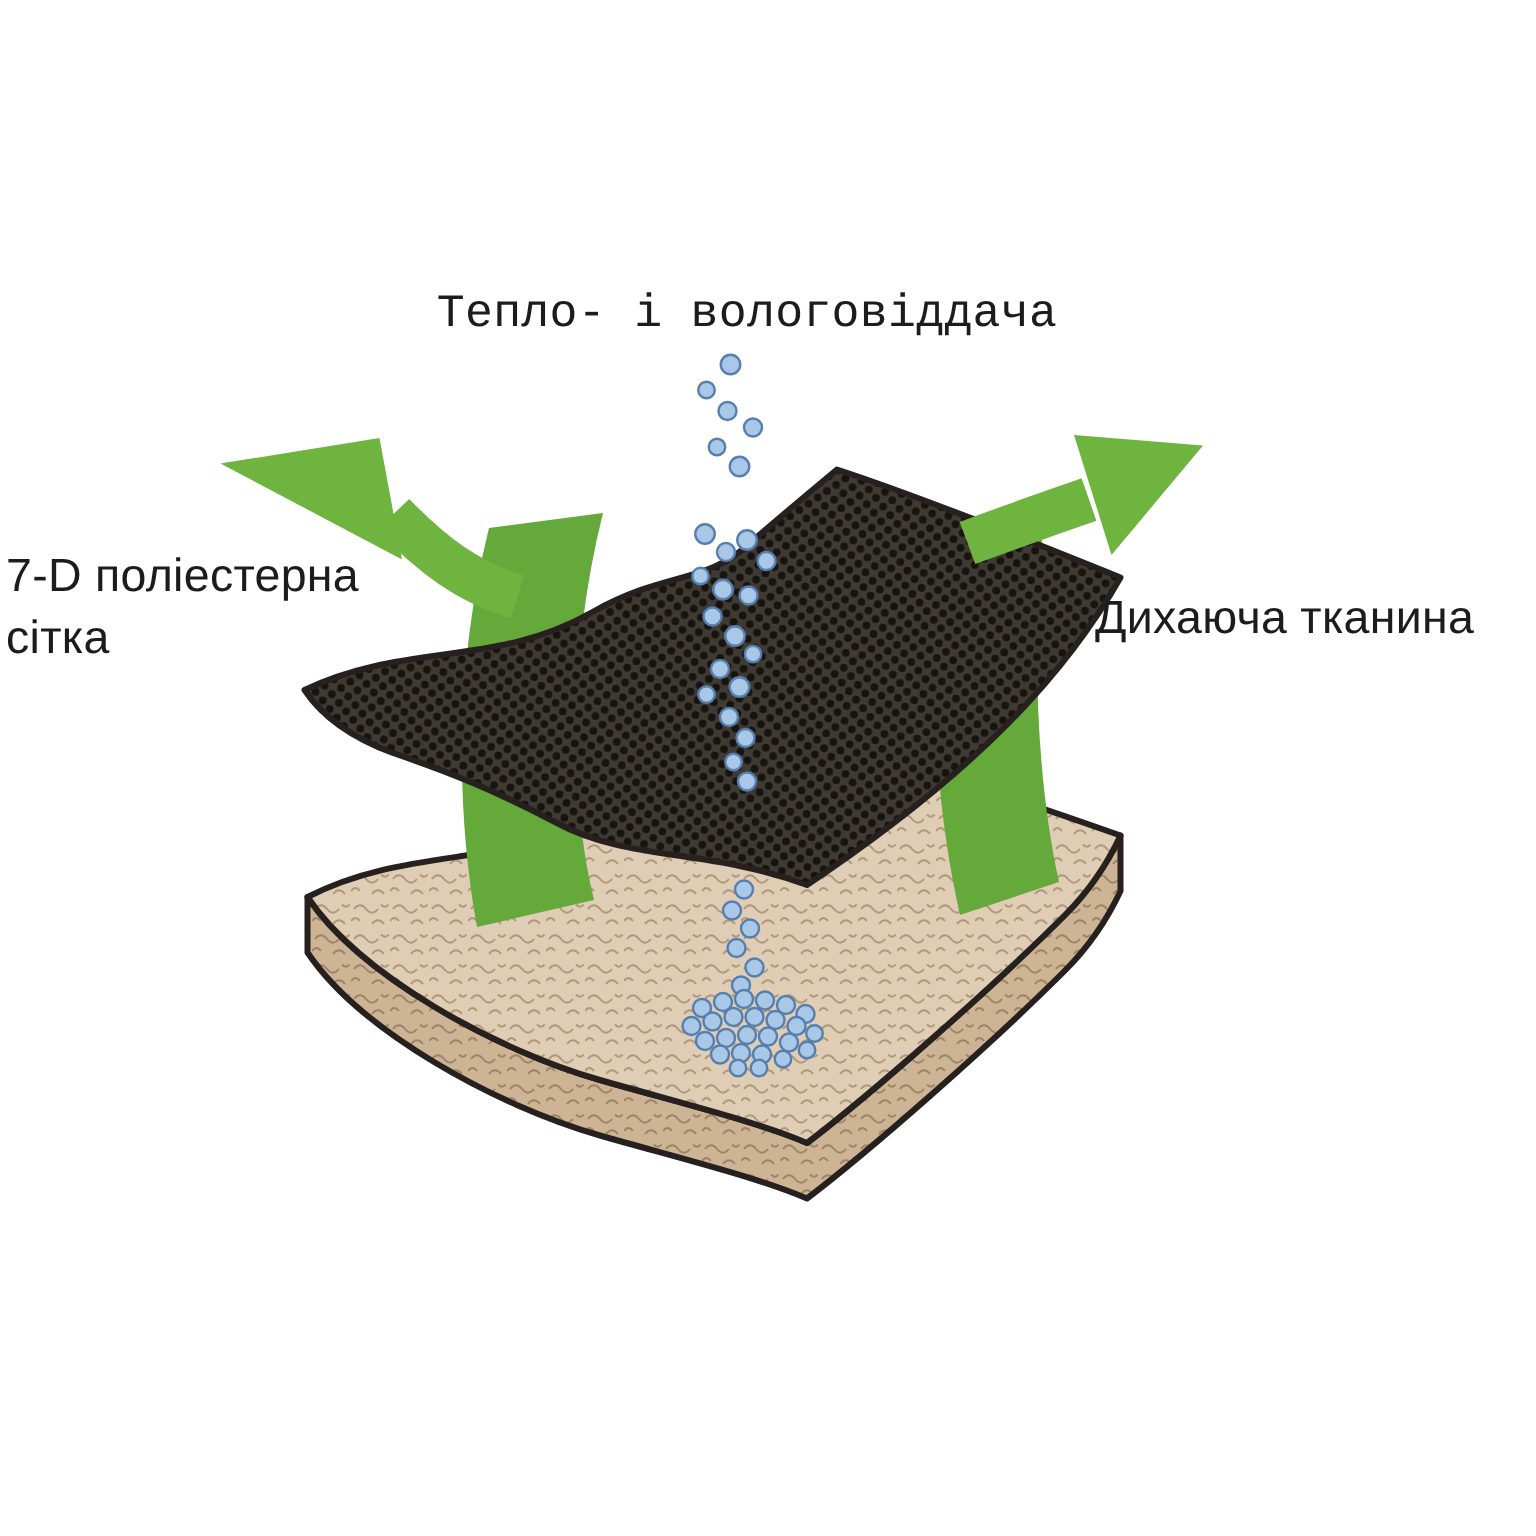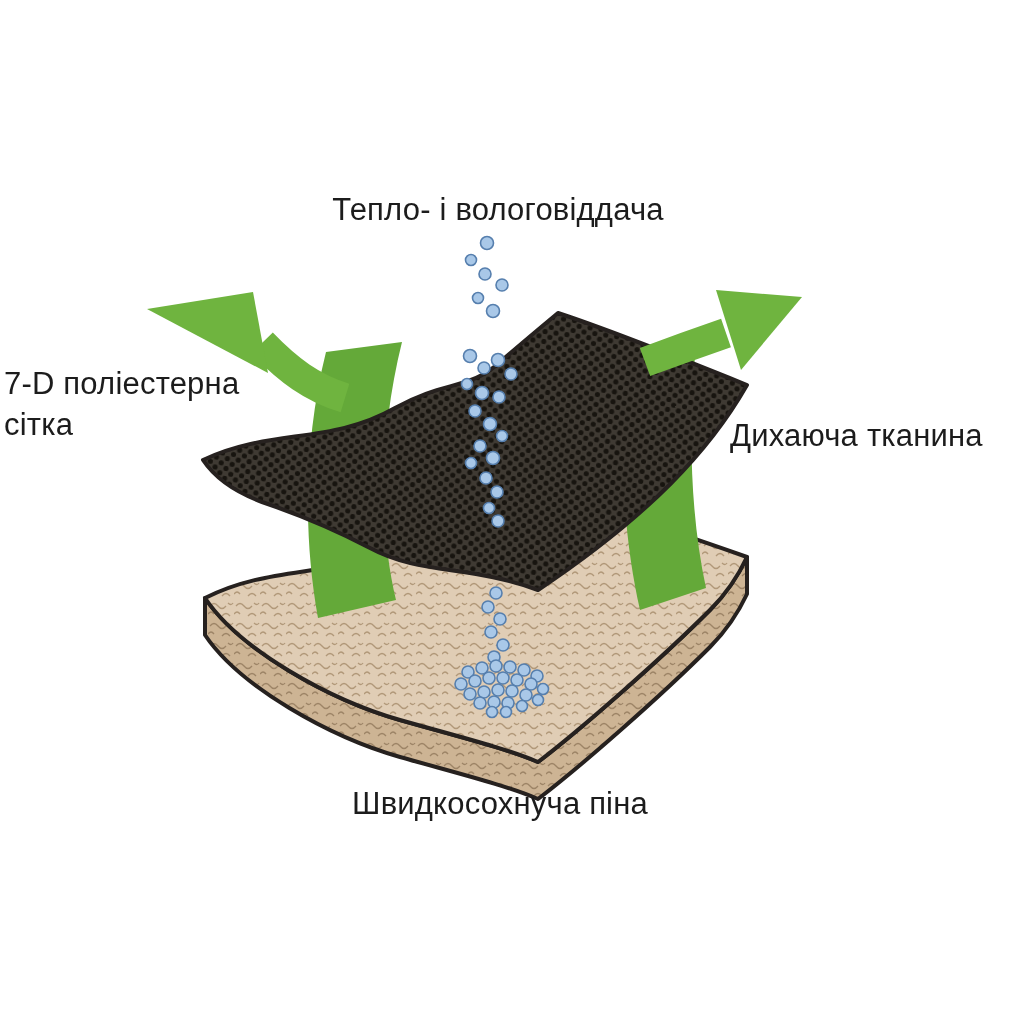--- a/index.html
+++ b/index.html
@@ -22,23 +22,23 @@
     width:1024px;height:1024px;background:var(--background);
     font-family:"Liberation Sans", sans-serif;
     overflow:hidden;
   }
   .stage{position:relative;width:1024px;height:1024px;}
   .stage svg{position:absolute;left:0;top:0;}
   .lbl{
     position:absolute;color:var(--text);font-size:31px;line-height:1.32;
     letter-spacing:0.2px;
   }
-  .lbl.title{left:268px;top:190px;width:460px;text-align:center;white-space:nowrap;}
+  .lbl.title{left:268px;top:190px;width:460px;text-align:center;white-space:nowrap;font-family:Liberation Mono, monospace;}
   .lbl.mesh{left:4px;top:364px;width:280px;text-align:left;}
-  .lbl.fabric{left:730px;top:416px;white-space:nowrap;}
+  .lbl.fabric{left:730px;top:392px;white-space:nowrap;}
   .lbl.lining{left:678px;top:658px;width:230px;}
   .lbl.foam{left:270px;top:784px;width:460px;text-align:center;white-space:nowrap;}
 
   .mesh-sheet{fill:url(#meshPat);stroke:var(--outline);stroke-width:4;stroke-linejoin:round;}
   .foam-top{fill:url(#foamPat);stroke:var(--outline);stroke-width:4;stroke-linejoin:round;}
   .foam-side{fill:url(#foamSidePat);stroke:var(--outline);stroke-width:4;stroke-linejoin:round;}
   .mesh-base-r{fill:var(--mesh-base);}
   .mesh-dot-c{fill:var(--mesh-dot);}
   .foam-base-r{fill:var(--foam);}
   .foam-sq{stroke:var(--foam-line);stroke-width:1.3;fill:none;}
@@ -181,14 +181,13 @@
       <circle class="drop" cx="486" cy="478" r="6"></circle>
       <circle class="drop" cx="497" cy="492" r="6"></circle>
       <circle class="drop" cx="489" cy="508" r="5.5"></circle>
       <circle class="drop" cx="498" cy="521" r="6"></circle>
     </g>
   </svg>
 
   <div class="lbl title">Тепло- і вологовіддача</div>
   <div class="lbl mesh">7-D поліестерна сітка</div>
   <div class="lbl fabric">Дихаюча тканина</div>
-  <div class="lbl foam">Швидкосохнуча піна</div>
 </div>
 
 </body></html>

